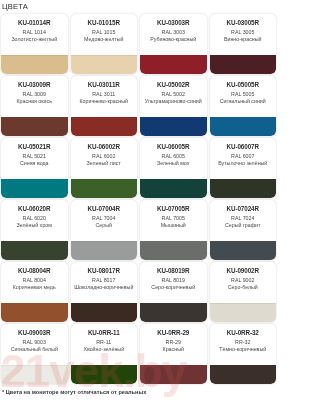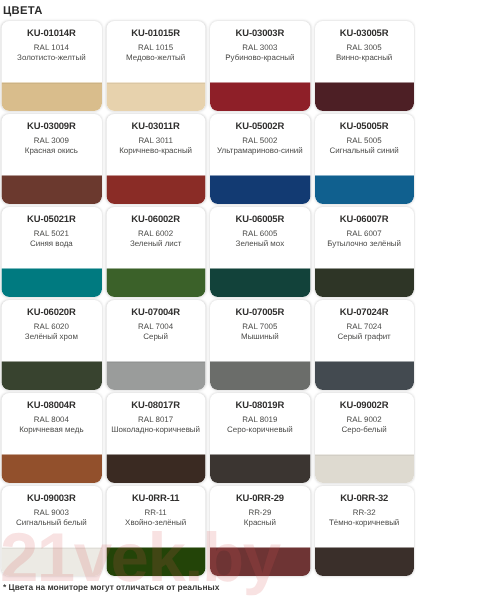--- a/index.html
+++ b/index.html
@@ -9,21 +9,21 @@
   }
   body {
     width: 277px;
     height: 400px;
     overflow: hidden;
     font-family: "Liberation Sans", sans-serif;
     position: relative;
   }
   #page-title {
     font-size: 7.5px;
-    font-weight: bold;
+    font-weight: normal;
     color: #2b2b2b;
     letter-spacing: 0.2px;
     padding: 2px 0 3px 2px;
     line-height: 9px;
   }
   #swatch-grid {
     display: grid;
     grid-template-columns: repeat(4, 1fr);
     column-gap: 3px;
     row-gap: 2px;

